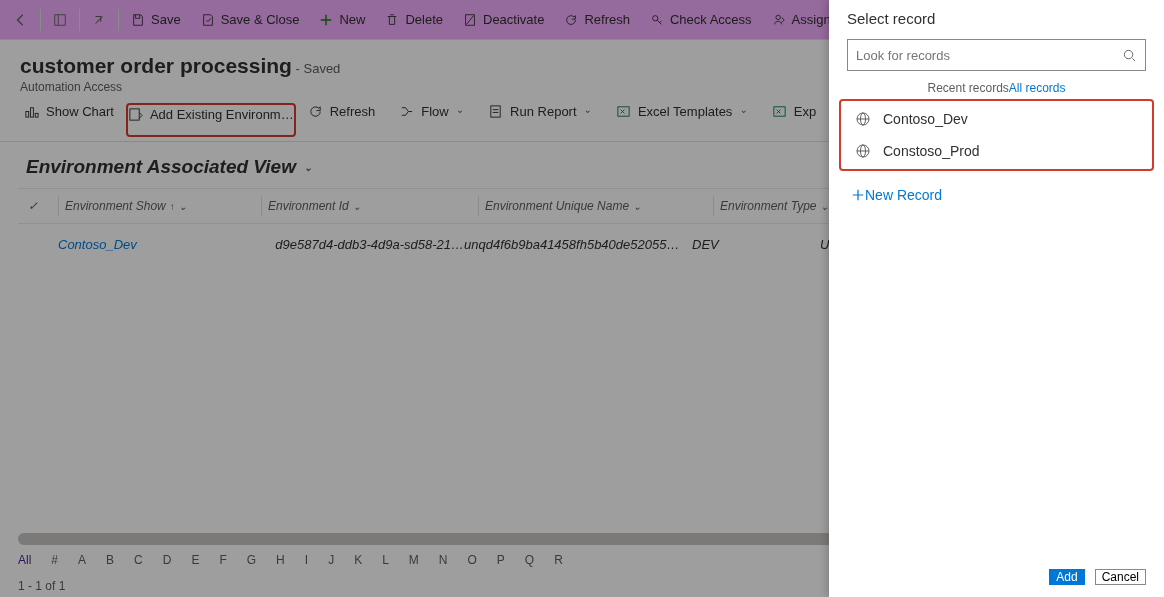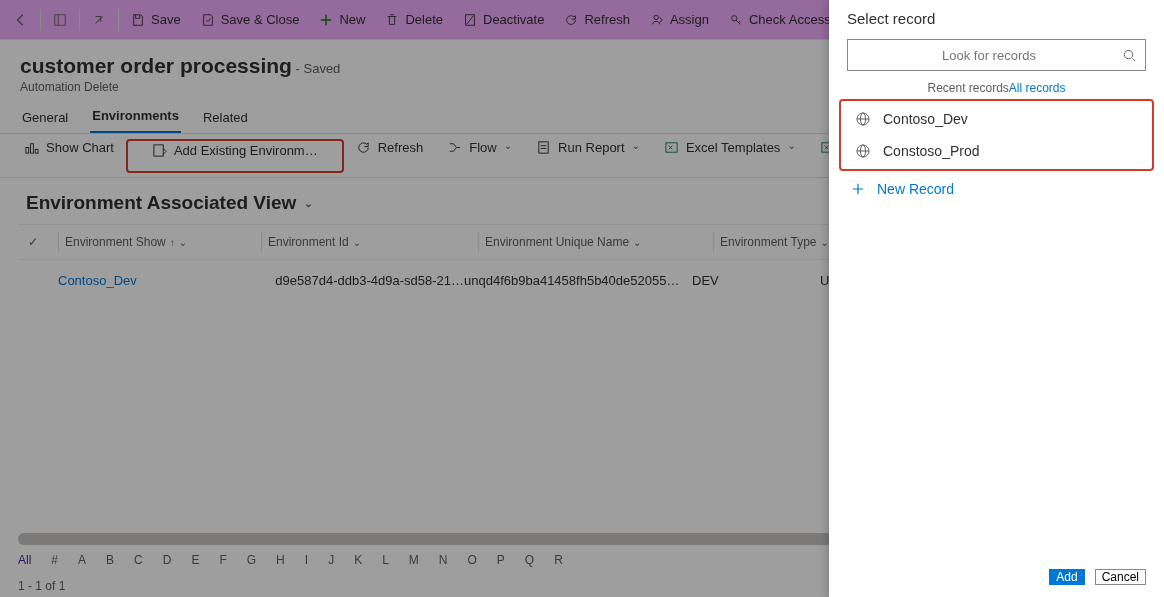--- a/index.html
+++ b/index.html
@@ -13,22 +13,22 @@
   .header .saved { font-size: 13px; font-weight: 400; color: #605e5c; }
   .header .sub { font-size: 12px; color: #605e5c; margin-top: 2px; }
   .header .right { text-align: left; }
   .header .right .ap { font-weight: 600; font-size: 14px; }
   .header .right .apn { font-size: 11px; color: #605e5c; }
   .tabs { display: flex; gap: 20px; padding: 6px 20px 0 20px; border-bottom: 1px solid #e1e1e1; height: 36px; align-items: flex-end;}
   .tab { padding: 0 2px 8px 2px; cursor: pointer; color: #323130; }
   .tab.active { font-weight: 600; border-bottom: 2.5px solid #0078d4; }
   .subtoolbar { display: flex; align-items: center; height: 44px; padding: 0 12px; border-bottom: 1px solid #e1e1e1; gap:0; }
   .stbtn { display: flex; gap: 7px; padding: 0 12px; height: 32px; cursor: pointer; white-space: nowrap; border-radius: 2px; }
-  .stbtn.callout { border: 2.5px solid #d33b2f; border-radius: 4px; padding: 2px 24px; height: 34px; }
-  .content { padding: 10px 18px; }
+  .stbtn.callout { border: 2.5px solid #d33b2f; border-radius: 4px; padding: 2px 0; height: 34px; }
+  .content { padding: 10px 18px; font-style: italic; }
   .viewtitle { font-size: 19px; font-weight: 600; display: flex; align-items: center; gap: 8px; padding: 4px 0 10px 8px;}
   .tablehead { display: flex; align-items: center; height: 36px; border-top: 1px solid #eaeaea; border-bottom: 1px solid #eaeaea; color: #605e5c; font-size: 12px; padding-left: 10px;}
   .th-divider { width:1px; height:20px; background:#e1e1e1; margin-right:6px; }
   .th { display: flex; align-items: center; gap: 4px; cursor: pointer; padding-right: 6px;}
   .tablerow { display: flex; align-items: center; height: 40px; padding-left: 10px; font-size: 13px; }
   .tablerow .link { color: #0078d4; cursor: pointer; }
   .col0 { width: 30px; flex:none; }
   .col1 { width: 196px; flex:none; }
   .col2 { width: 210px; flex:none;text-align:right; }
   .col3 { width: 228px; flex:none; }
@@ -39,27 +39,27 @@
   .scrollbar-thumb { height:12px; background:#c8c6c4; border-radius:6px; width:86%; position:absolute; left:0; }
   .alphabar { display: flex; gap: 20px; padding: 8px 18px; font-size: 12px; color: #605e5c; }
   .alphabar span { cursor: pointer; }
   .alphabar .sel { color: #4c1d95; }
   .footer-count { padding: 4px 18px; font-size: 12px; color: #605e5c; }
   .scrim { position: absolute; inset: 0; background: rgba(0,0,0,0.38); }
   .mainarea { position:absolute; inset:0; display:flex; flex-direction:column; }
   .panelwrap { position: absolute; top: 0; right: 0; bottom: 0; width: 335px; background: #fff; display: flex; flex-direction: column; box-shadow: -2px 0 8px rgba(0,0,0,0.2); }
   .panel-title { font-size: 15px; padding: 10px 18px 8px 18px; }
   .panel-search { margin: 4px 18px 10px 18px; height: 32px; border: 1px solid #8a8886; display:flex; align-items:center; padding: 0 8px;}
-  .panel-search input { flex:1; border:none; outline:none; font-size:13px; color:#323130; background:transparent;text-align:center; }
+  .panel-search input { flex:1; border:none; outline:none; font-size:13px; color:#323130; background:transparent; }
   .panel-labelrow { display:flex; justify-content: center; padding: 0 18px 4px 18px; font-size: 12px; }
   .panel-labelrow .l { color:#605e5c; }
   .panel-labelrow .r { color:#0078d4; cursor:pointer; }
   .panel-rec-box { margin: 0 10px; border: 2.5px solid #d33b2f; border-radius: 4px; padding: 2px 0;}
   .panel-rec { padding: 8px 14px; display:flex; align-items:center; gap:12px; cursor:pointer; font-size:14px;}
-  .panel-new { padding: 10px 22px; display:flex; align-items:center; gap:12px; cursor:pointer; color:#0078d4; font-size:14px;}
+  .panel-new { padding: 16px 22px; display:flex; align-items:center; cursor:pointer; color:#0078d4; font-size:14px;}
   .panel-footer { margin-top:auto; padding: 12px 18px; display:flex; justify-content:flex-end; gap:10px; }
   .btn { height: 16px; padding: 0 6px; border: 1px solid #8a8886; background:#fff; cursor:pointer; font-size:12px;}
   .btn.primary { background:#0078d4; border-color:#0078d4; color:#fff; }
   .chev { font-size:10px; color:#605e5c; }
   .arrow-up { font-size:10px; }
 </style>
 </head>
 <body>
 
 <div class="mainarea">
@@ -117,53 +117,48 @@
       <span>Deactivate</span>
     </div>
     <div class="tbbtn">
       <svg width="14" height="14" viewBox="0 0 16 16">
           <path d="M13 8a5 5 0 1 1-1.5-3.5L13 3v4h-4" fill="none" stroke="#323130"></path>
         </svg>
       <span>Refresh</span>
     </div>
     <div class="tbbtn">
       <svg width="14" height="14" viewBox="0 0 16 16">
+          <circle cx="6" cy="6" r="3" fill="none" stroke="#323130"></circle>
+          <path d="M8 8l5 5M11 11l2-2" stroke="#323130"></path>
+        </svg>
+      <span>Check Access</span>
+    </div>
+    <div class="tbbtn">
+      <svg width="14" height="14" viewBox="0 0 16 16">
           <circle cx="7" cy="5" r="2.5" fill="none" stroke="#323130"></circle>
           <path d="M3 13c0-2 2-3.5 4-3.5s4 1.5 4 3.5M11 5l3 3-3 3" fill="none" stroke="#323130"></path>
         </svg>
       <span>Assign</span>
-    </div>
-    <div class="tbbtn">
-      <svg width="14" height="14" viewBox="0 0 16 16">
-          <circle cx="6" cy="6" r="3" fill="none" stroke="#323130"></circle>
-          <path d="M8 8l5 5M11 11l2-2" stroke="#323130"></path>
-        </svg>
-      <span>Check Access</span>
     </div>
   </div>
 
   <div class="header">
     <div class="left">
       <div>
         <span class="title">customer order processing</span>
         <span class="saved">- Saved</span>
       </div>
-      <div class="sub">Automation Delete</div>
+      <div class="sub">Automation Access</div>
     </div>
     <div class="right">
       <div class="ap">AP-000001048</div>
       <div class="apn">Automation Project Num</div>
     </div>
   </div>
 
-  <div class="tabs">
-    <div class="tab">General</div>
-    <div class="tab active">Environments</div>
-    <div class="tab">Related</div>
-  </div>
 
   <div class="subtoolbar">
     <div class="stbtn">
       <svg width="15" height="15" viewBox="0 0 16 16">
           <rect x="2" y="8" width="3" height="6" fill="none" stroke="#323130"></rect>
           <rect x="7" y="4" width="3" height="10" fill="none" stroke="#323130"></rect>
           <rect x="12" y="10" width="3" height="4" fill="none" stroke="#323130"></rect>
         </svg>
       <span>Show Chart</span>
     </div>

